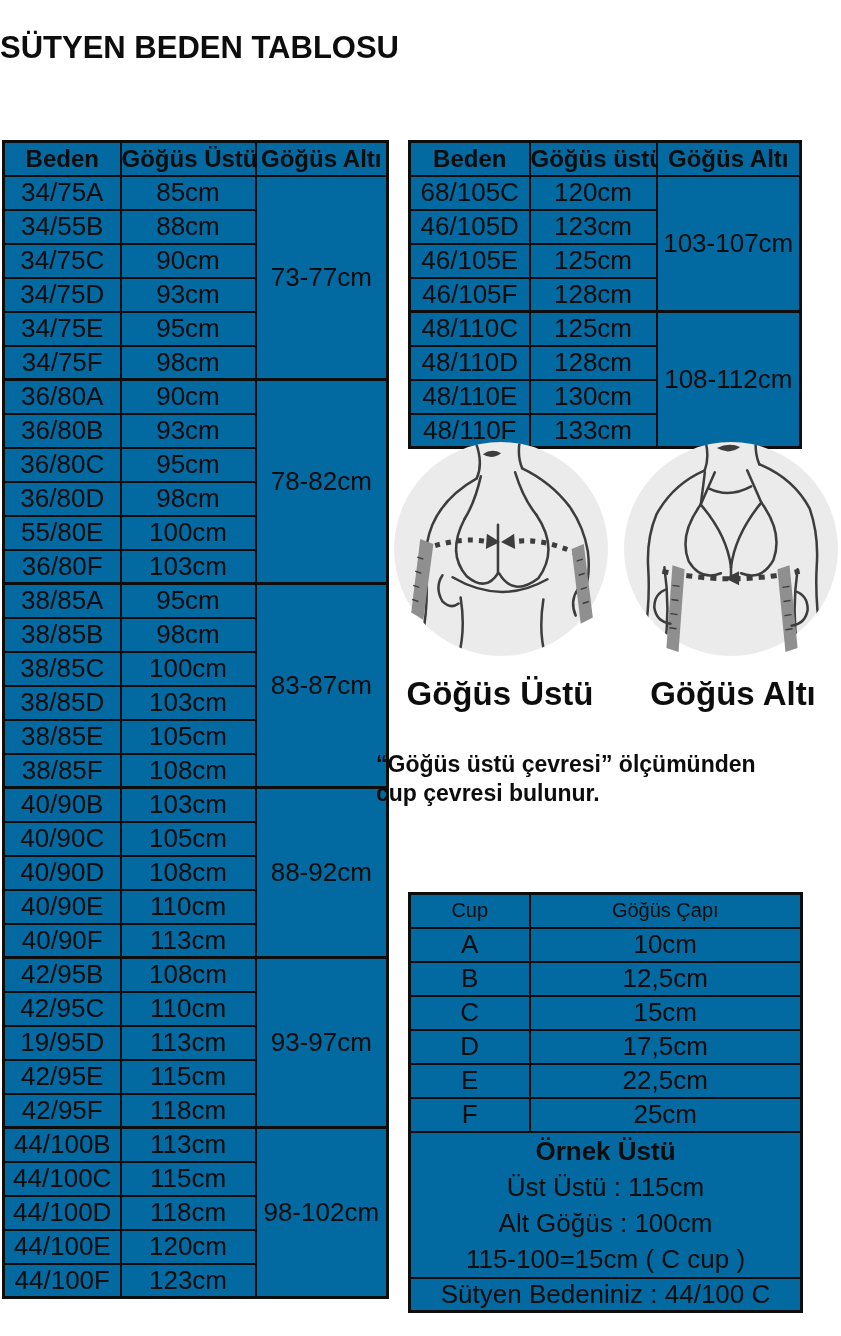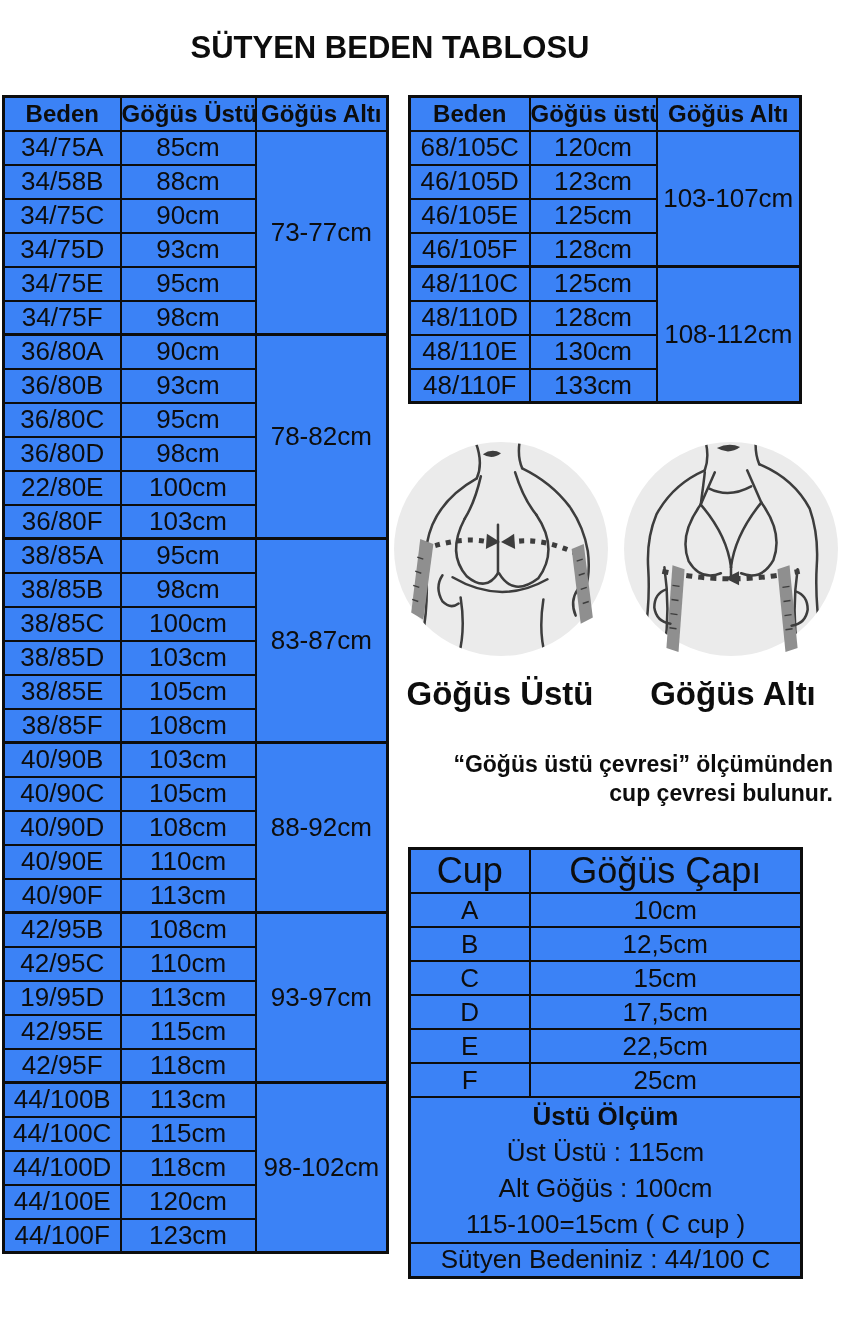--- a/index.html
+++ b/index.html
@@ -6,55 +6,55 @@
   html, body { background: #ffffff; }
   body {
     width: 841px; height: 1336px;
     position: relative;
     font-family: "Liberation Sans", sans-serif;
     color: #0d0d0d;
     overflow: hidden;
   }
   .page-title {
     position: absolute; top: 30px; left: 0; width: 780px;
-    text-align: center; font-size: 31px; font-weight: bold;
+    text-align: left; font-size: 31px; font-weight: bold;
     letter-spacing: 0px;
   }
   table { border-collapse: collapse; table-layout: fixed; }
-  .grid-table { position: absolute; background: #3b82f6; }
+  .grid-table { position: absolute; background: #0369a1; margin-top: 45px; }
   .grid-table th, .grid-table td {
     border: 2px solid #0d0d0d;
     text-align: center; vertical-align: middle;
     height: 34px; padding: 0; font-size: 26px; font-weight: normal;
     overflow: hidden; white-space: nowrap;
   }
   .grid-table { border: 3px solid #0d0d0d; }
   .size-table th { font-weight: bold; font-size: 24px; }
   tr.group-start td { border-top-width: 3px; }
   #left-table  { left: 2px;   top: 95px;  width: 384px; }
   #right-table { left: 408px; top: 95px;  width: 391px; }
   #cup-table   { left: 408px; top: 847px; width: 392px; }
-  #cup-table th { font-weight: normal; font-size: 36px; }
+  #cup-table th { font-weight: normal; font-size: 20px; }
   td.example-cell { height: 144px; white-space: normal; }
   .example-line { height: 36px; line-height: 36px; font-size: 26px; }
   .example-title { font-weight: bold; }
   .illu {
     position: absolute; top: 438px; width: 222px; height: 222px;
   }
   #illu-overbust  { left: 390px; }
   #illu-underbust { left: 620px; }
   .illu-label {
     position: absolute; top: 675px; width: 222px;
     text-align: center; font-size: 33px; font-weight: bold;
   }
   #label-overbust  { left: 389px; }
   #label-underbust { left: 622px; }
   .instruction {
-    position: absolute; left: 391px; top: 750px; width: 442px;
-    font-size: 23px; font-weight: bold; line-height: 29px; text-align: right;
+    position: absolute; left: 376px; top: 750px; width: 442px;
+    font-size: 23px; font-weight: bold; line-height: 29px;
   }
 </style>
 </head>
 <body>
 
 <h1 class="page-title">SÜTYEN BEDEN TABLOSU</h1>
 
 <table class="grid-table size-table" id="left-table">
   <colgroup>
       <col style="width:117px">
@@ -68,21 +68,21 @@
       <th>Göğüs Altı</th>
     </tr>
   </thead>
   <tbody id="left-table-body">
       <tr>
         <td>34/75A</td>
         <td>85cm</td>
         <td rowspan="6">73-77cm</td>
       </tr>
       <tr>
-        <td>34/58B</td>
+        <td>34/55B</td>
         <td>88cm</td>
       </tr>
       <tr>
         <td>34/75C</td>
         <td>90cm</td>
       </tr>
       <tr>
         <td>34/75D</td>
         <td>93cm</td>
       </tr>
@@ -105,21 +105,21 @@
       </tr>
       <tr>
         <td>36/80C</td>
         <td>95cm</td>
       </tr>
       <tr>
         <td>36/80D</td>
         <td>98cm</td>
       </tr>
       <tr>
-        <td>22/80E</td>
+        <td>55/80E</td>
         <td>100cm</td>
       </tr>
       <tr>
         <td>36/80F</td>
         <td>103cm</td>
       </tr>
       <tr class="group-start">
         <td>38/85A</td>
         <td>95cm</td>
         <td rowspan="6">83-87cm</td>
@@ -385,21 +385,21 @@
         <td>22,5cm</td>
       </tr>
       <tr>
         <td>F</td>
         <td>25cm</td>
       </tr>
     </tbody>
   <tbody>
     <tr>
       <td colspan="2" class="example-cell">
-        <div class="example-line example-title">Üstü Ölçüm</div>
+        <div class="example-line example-title">Örnek Üstü</div>
         <div class="example-line">Üst Üstü : 115cm</div>
         <div class="example-line">Alt Göğüs  : 100cm</div>
         <div class="example-line">115-100=15cm ( C cup )</div>
       </td>
     </tr>
     <tr>
       <td colspan="2">Sütyen Bedeniniz : 44/100 C</td>
     </tr>
   </tbody>
 </table>

